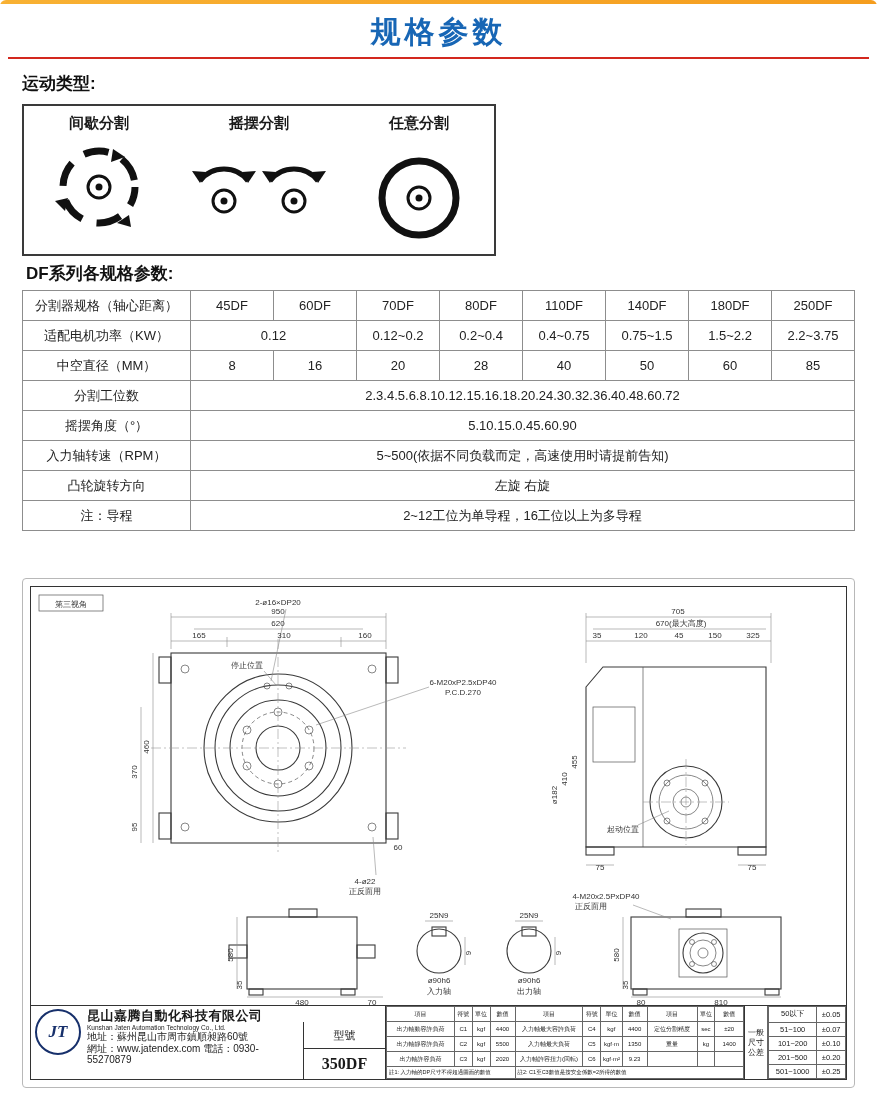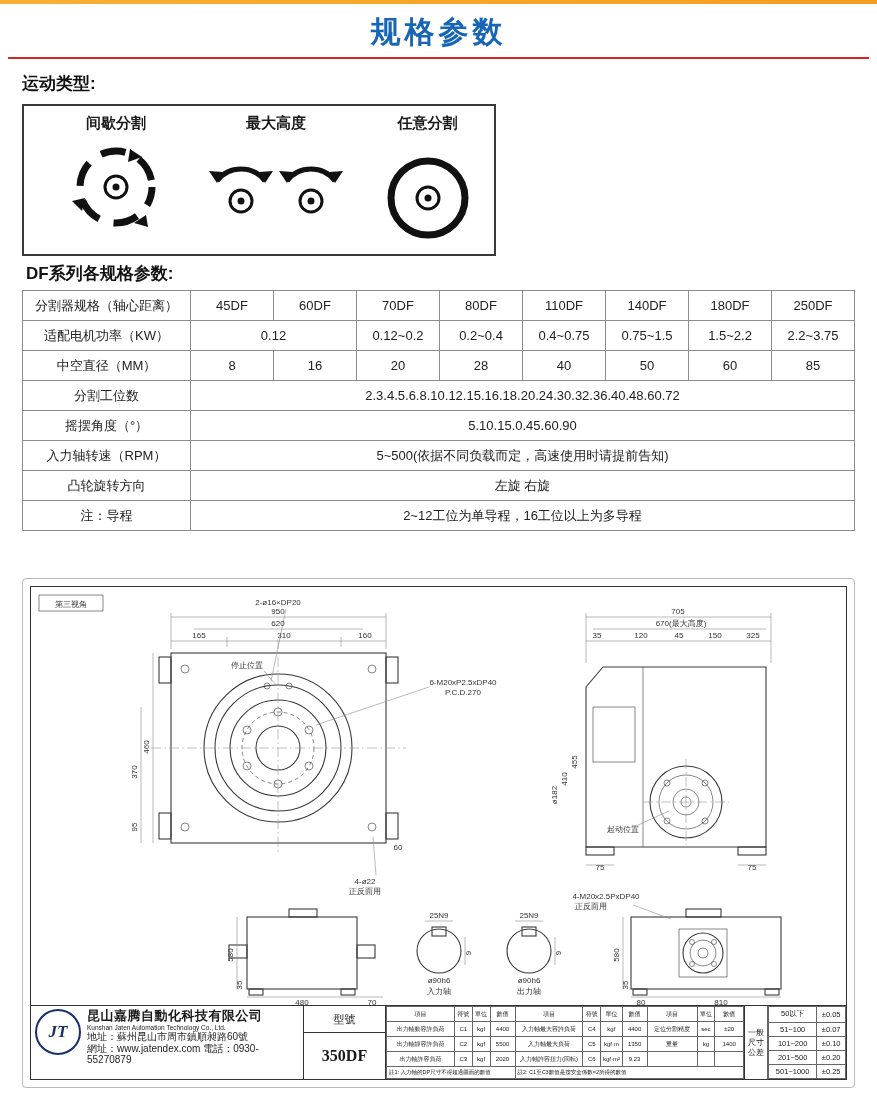--- a/index.html
+++ b/index.html
@@ -1,45 +1,45 @@
 <!DOCTYPE html>
 <html><head>
 <meta charset="utf-8">
 <style>
   html,body{margin:0;padding:0;background:#fff;}
-  .page{position:relative;width:877px;height:1098px;background:#fff;font-family:"Liberation Sans",sans-serif;color:#1a1a1a;overflow:hidden;}
+  .page{position:relative;width:877px;height:1098px;background:#fff;font-family:"Liberation Sans",sans-serif;color:#1a1a1a;overflow:hidden;border-radius:6px;}
   .topbar{position:absolute;top:0;left:0;right:0;height:4px;background:linear-gradient(90deg,#f8b133,#f59d1e);}
   .title{position:absolute;top:12px;left:0;right:0;margin:0;text-align:center;font-size:30px;font-weight:bold;color:#1766b5;letter-spacing:4px;}
   .redline{position:absolute;top:57px;left:8px;right:8px;height:2px;background:#d3281e;}
   .section-label{position:absolute;font-size:17px;font-weight:bold;color:#111;}
   .motion-label{top:72px;left:22px;}
   .table-label{top:262px;left:26px;}
   .motion-box{position:absolute;left:22px;top:104px;width:474px;height:152px;border:2px solid #3a3a3a;display:flex;box-sizing:border-box;background:#fff;}
   .motion-col{display:flex;flex-direction:column;align-items:center;padding-top:8px;}
-  .mc1{flex:0 0 150px;margin-left:17px;} .mc2{flex:0 0 170px;} .mc3{flex:1;gap:11px;}
+  .mc1{flex:0 0 150px;} .mc2{flex:0 0 170px;} .mc3{flex:1;gap:11px;}
   .motion-title{font-size:15px;font-weight:bold;margin-bottom:2px;}
   .spec-table{position:absolute;left:22px;top:290px;width:833px;border-collapse:collapse;table-layout:fixed;}
   .spec-table th,.spec-table td{border:1px solid #8d8d8d;height:29px;font-size:13px;font-weight:normal;text-align:center;padding:0 2px;color:#222;}
   .drawing{position:absolute;left:22px;top:578px;width:833px;height:510px;border:1px solid #b8b8b8;border-radius:4px;box-sizing:border-box;background:#fff;}
   .drawing-inner{position:absolute;left:7px;right:7px;top:7px;bottom:7px;border:1.2px solid #333;}
   .drawing-svg{position:absolute;left:0;top:0;}
   .drawing-svg text{font-family:"Liberation Sans",sans-serif;font-size:8px;fill:#333;text-anchor:middle;}
   .drawing-svg .ln{fill:none;stroke:#3a3a3a;stroke-width:1.1;}
   .drawing-svg .thin{fill:none;stroke:#555;stroke-width:0.7;}
   .drawing-svg .dash{stroke-dasharray:4 3;}
   .drawing-svg .cl{stroke:#999;stroke-width:0.6;stroke-dasharray:10 3 2 3;}
   .drawing-svg .dimln{stroke:#8a8a8a;stroke-width:0.6;}
   .title-block{position:absolute;left:0;right:0;bottom:0;height:74px;border-top:1.2px solid #333;display:flex;box-sizing:border-box;background:#fff;}
   .tb-company{flex:0 0 272px;display:flex;align-items:flex-start;padding:3px 4px;box-sizing:border-box;}
   .tb-logo{width:42px;height:42px;border:2.5px solid #17306b;border-radius:50%;display:flex;align-items:center;justify-content:center;font-family:"Liberation Serif",serif;font-style:italic;font-weight:bold;font-size:17px;color:#17306b;flex:0 0 auto;margin-right:6px;}
   .tb-co-text{line-height:1.15;}
   .tb-cn{font-size:13px;font-weight:bold;letter-spacing:0.5px;}
   .tb-en{font-size:6.5px;color:#222;}
   .tb-addr,.tb-web{font-size:10px;color:#222;}
-  .tb-model{flex:0 0 82px;border-left:1.2px solid #333;display:flex;flex-direction:column;box-sizing:border-box;}
+  .tb-model{flex:0 0 82px;border-left:1.2px solid #333;display:flex;flex-direction:column;box-sizing:border-box;margin-top:16px;}
   .tb-model-label{flex:0 0 26px;border-bottom:1px solid #333;display:flex;align-items:center;justify-content:center;font-size:11px;}
   .tb-model-value{flex:1;display:flex;align-items:center;justify-content:center;font-family:"Liberation Serif",serif;font-size:16px;font-weight:bold;}
   .tb-params{flex:1;border-left:1.2px solid #333;box-sizing:border-box;}
   .tb-params table{width:100%;height:100%;border-collapse:collapse;table-layout:fixed;}
   .tb-params th,.tb-params td{border:0.5px solid #666;font-size:6px;font-weight:normal;text-align:center;padding:0;overflow:hidden;white-space:nowrap;}
   .tb-params .note{font-size:5.5px;text-align:left;padding:0 2px;}
   .tb-tol{flex:0 0 102px;border-left:1.2px solid #333;display:flex;box-sizing:border-box;}
   .tb-tol-label{flex:0 0 18px;border-right:0.5px solid #666;display:flex;align-items:center;justify-content:center;font-size:8px;line-height:10px;word-break:break-all;text-align:center;padding:0 2px;}
   .tb-tol table{flex:1;width:100%;height:100%;border-collapse:collapse;}
   .tb-tol td{border:0.5px solid #666;font-size:7.5px;text-align:center;padding:0 1px;}
@@ -60,21 +60,21 @@
       <svg width="120" height="104" viewBox="0 0 120 104">
         <circle cx="60" cy="52" r="36" fill="none" stroke="#111" stroke-width="7" stroke-dasharray="25 15" stroke-dashoffset="6"></circle>
         <polygon points="86,22 74,14 72,27" fill="#111"></polygon>
         <polygon points="16,66 26,76 29,63" fill="#111"></polygon>
         <polygon points="90,80 78,88 92,92" fill="#111"></polygon>
         <circle cx="60" cy="52" r="11" fill="none" stroke="#111" stroke-width="3"></circle>
         <circle cx="60" cy="52" r="3.5" fill="#111"></circle>
       </svg>
     </div>
     <div class="motion-col mc2">
-      <div class="motion-title">最大高度</div>
+      <div class="motion-title">摇摆分割</div>
       <svg width="150" height="104" viewBox="0 0 150 104">
         <path d="M 16 46 A 30 30 0 0 1 64 46" fill="none" stroke="#111" stroke-width="5"></path>
         <polygon points="16,48 8,36 22,37" fill="#111"></polygon>
         <polygon points="64,48 72,36 58,37" fill="#111"></polygon>
         <circle cx="40" cy="66" r="11" fill="none" stroke="#111" stroke-width="3"></circle>
         <circle cx="40" cy="66" r="3.5" fill="#111"></circle>
         <path d="M 86 46 A 30 30 0 0 1 134 46" fill="none" stroke="#111" stroke-width="5"></path>
         <polygon points="86,48 78,36 92,37" fill="#111"></polygon>
         <polygon points="134,48 142,36 128,37" fill="#111"></polygon>
         <circle cx="110" cy="66" r="11" fill="none" stroke="#111" stroke-width="3"></circle>

